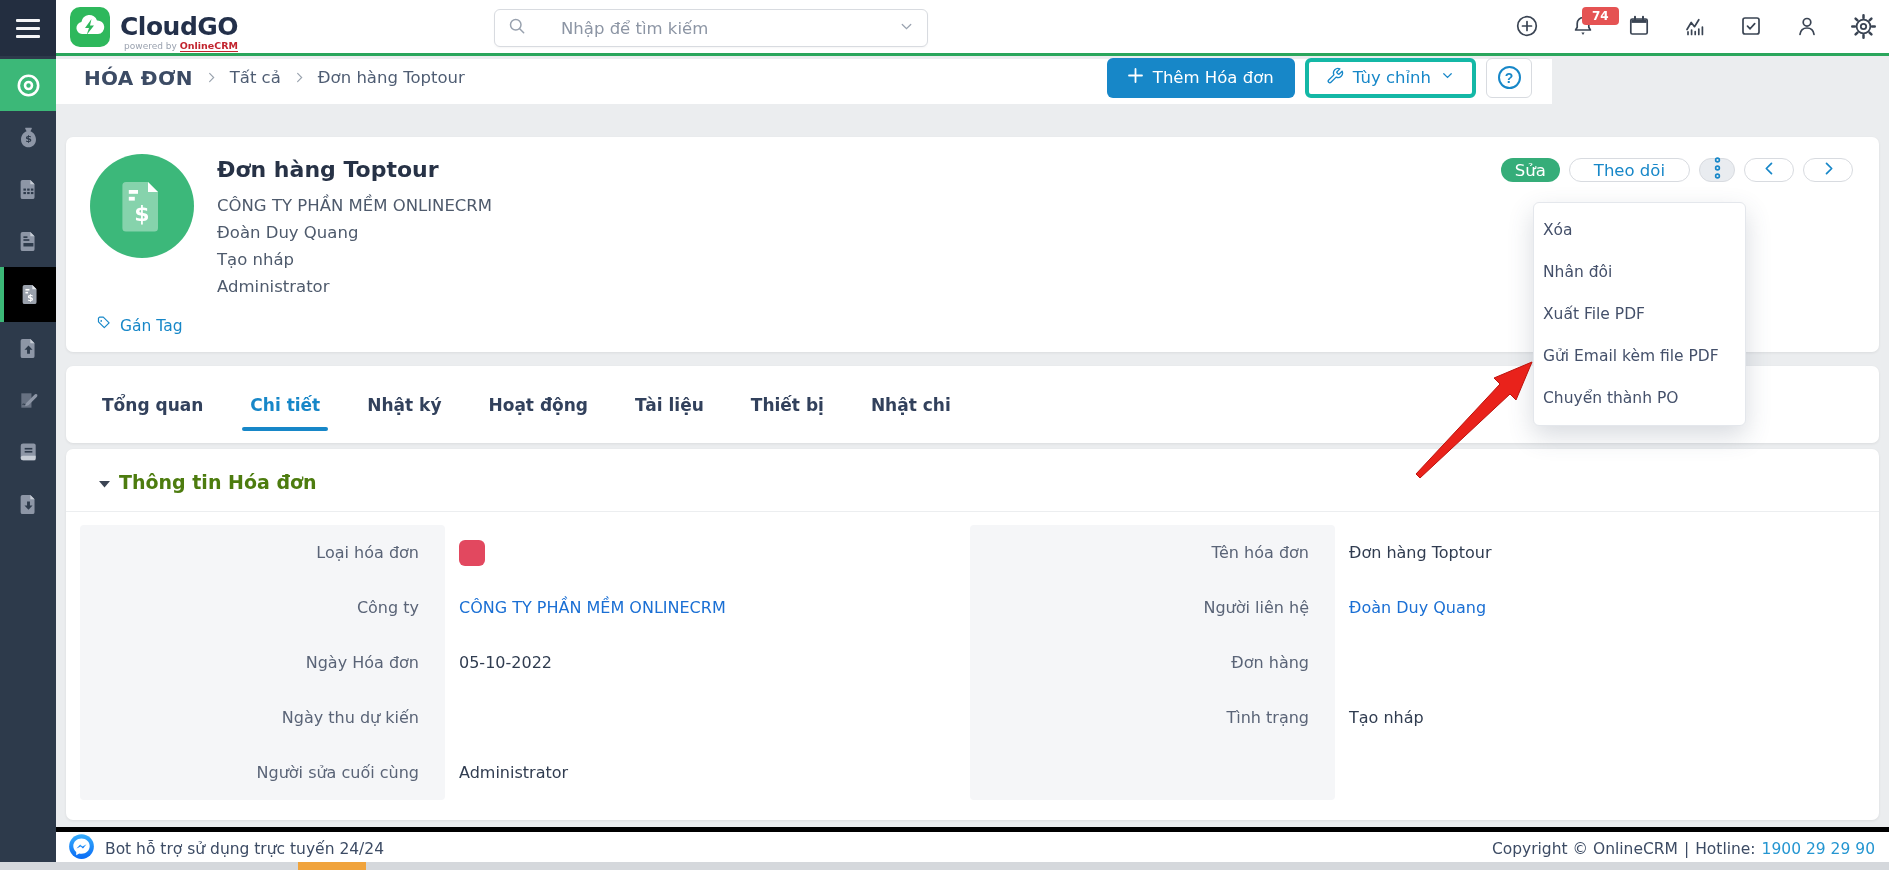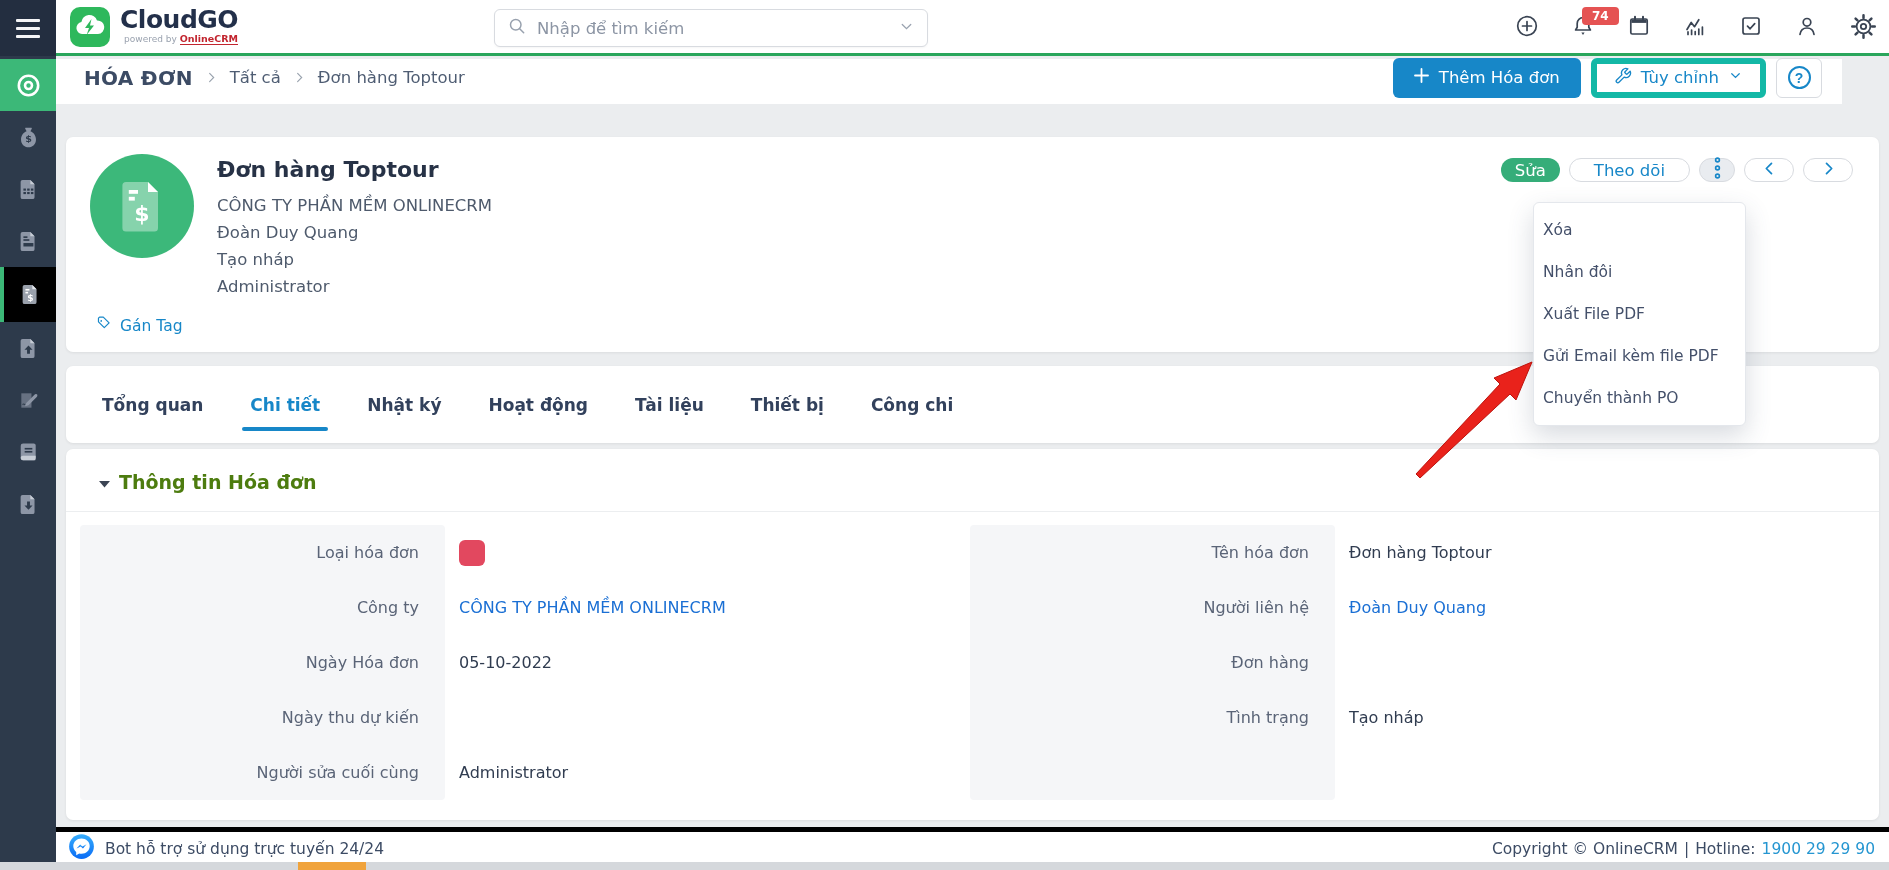--- a/index.html
+++ b/index.html
@@ -11,40 +11,40 @@
   .hamburger { width:56px; height:56px; background:#232e40; display:flex; flex-direction:column; justify-content:center; align-items:center; gap:5px; cursor:pointer; }
   .hamburger i { display:block; width:24px; height:3px; background:#f4f5f7; border-radius:1px; }
   .sb-list { position:absolute; top:59px; left:0; width:56px; }
   .sb-item { width:56px; height:52px; display:flex; align-items:center; justify-content:center; color:#8d96a6; cursor:pointer; }
   .sb-item.sb-green { background:#3cb878; color:#fff; }
   .sb-item.sb-current { height:55px; background:#000; border-left:4px solid #3cb878; color:#9aa1ac; }
   .sb-ic { display:flex; }
 
   
   .topbar { position:absolute; left:56px; top:0; width:1833px; height:56px; background:#fff; border-bottom:3px solid #2aa65c; z-index:5; }
-  .logo { position:absolute; left:14px; top:7px; display:flex; gap:10px; align-items:flex-start; cursor:pointer; }
+  .logo { position:absolute; left:14px; top:7px; display:flex; gap:10px; align-items:flex-end; cursor:pointer; }
   .logo-text { display:flex; flex-direction:column; align-items:flex-end; }
   .logo-name { font-size:25px; font-weight:800; color:#23304a; letter-spacing:-0.5px; line-height:26px; }
   .powered { font-size:9px; color:#9aa2af; }
   .powered b { color:#c2242e; font-size:9.5px; border-bottom:1.5px solid #c2242e; }
   .search { position:absolute; left:438px; top:9px; width:434px; height:38px; border:1px solid #d8dbe0; border-radius:6px; background:#fff; box-shadow:0 1px 2px rgba(0,0,0,.04); display:flex; align-items:center; padding:0 12px; gap:10px; }
-  .search input { border:none; outline:none; flex:1; font-size:16.5px; color:#3c4b64; font-family:inherit; background:transparent; }
+  .search input { border:none; outline:none; flex:1; font-size:16.5px; color:#3c4b64; font-family:inherit; background:transparent;margin-left:24px; }
   .search input::placeholder { color:#8c95a4; }
   .tb-icons { position:absolute; right:14px; top:0; height:56px; display:flex; gap:32px; align-items:center; }
   .tb-btn { position:relative; width:24px; height:24px; color:#3a4453; cursor:pointer; display:flex; align-items:center; justify-content:center; }
   .badge { position:absolute; top:-9px; left:11px; background:#e55353; color:#fff; font-size:12px; line-height:1; padding:3px 10px; border-radius:4px; font-weight:600; }
 
   
-  .crumb-row { position:absolute; left:56px; top:59px; width:1786px; height:45px; background:#fff; display:flex; align-items:center; padding:0 20px 8px 28px; z-index:4; }
+  .crumb-row { position:absolute; left:56px; top:59px; width:1496px; height:45px; background:#fff; display:flex; align-items:center; padding:0 20px 8px 28px; z-index:4; }
   .crumb-module { font-size:20px; font-weight:bold; color:#3c4b64; letter-spacing:.3px; }
   .crumb-sep { margin:0 11px; display:flex; color:#98a1ad; }
   .crumb-item { font-size:16.5px; color:#4f5d73; }
   .crumb-actions { margin-left:auto; display:flex; gap:10px; align-items:center; }
   .btn-add { height:40px; padding:0 21px; background:#1787c8; color:#fff; border:none; border-radius:6px; font-size:16.5px; font-family:inherit; display:flex; gap:10px; align-items:center; cursor:pointer; }
-  .btn-custom { height:40px; padding:0 17px; background:#fff; color:#1787c8; border:6px solid #14b8a6; border-radius:6px; font-size:16.5px; font-family:inherit; display:flex; gap:9px; align-items:center; cursor:pointer; }
+  .btn-custom { height:40px; padding:0 17px; background:#fff; color:#1787c8; border:4px solid #14b8a6; border-radius:6px; font-size:16.5px; font-family:inherit; display:flex; gap:9px; align-items:center; cursor:pointer; }
   .btn-help { width:46px; height:40px; background:#fff; border:1px solid #d8dbe0; border-radius:6px; display:flex; align-items:center; justify-content:center; cursor:pointer; }
   .help-circle { width:23px; height:23px; border:2px solid #1787c8; border-radius:50%; color:#1787c8; font-size:14px; font-weight:bold; display:flex; align-items:center; justify-content:center; }
 
   
   .card { position:absolute; background:#fff; border-radius:7px; box-shadow:0 1px 3px rgba(0,0,0,.07); }
   .card1 { left:66px; top:137px; width:1813px; height:215px; }
   .avatar { position:absolute; left:24px; top:17px; width:104px; height:104px; border-radius:50%; background:#3cb87a; display:flex; align-items:center; justify-content:center; }
   .rec-info { position:absolute; left:151px; top:20px; }
   .rec-title { font-size:22px; font-weight:bold; color:#273246; margin-bottom:10px; }
   .rec-line { font-size:16.5px; color:#4e5a6c; line-height:27px; }
@@ -374,21 +374,21 @@
     </div>
 
   <div class="card card2">
     <div class="tabs">
         <div class="tab">Tổng quan</div>
         <div class="tab active">Chi tiết</div>
         <div class="tab">Nhật ký</div>
         <div class="tab">Hoạt động</div>
         <div class="tab">Tài liệu</div>
         <div class="tab">Thiết bị</div>
-        <div class="tab">Công chi</div>
+        <div class="tab">Nhật chi</div>
       </div>
   </div>
 
   <div class="card card3">
     <div class="sec-head">
       <span><svg width="11" height="8" viewBox="0 0 11 8">
             <path d="M0 1h11L5.5 7.5z" fill="#3b4453"></path>
           </svg></span>
       <span class="sec-title">Thông tin Hóa đơn</span>
     </div>

